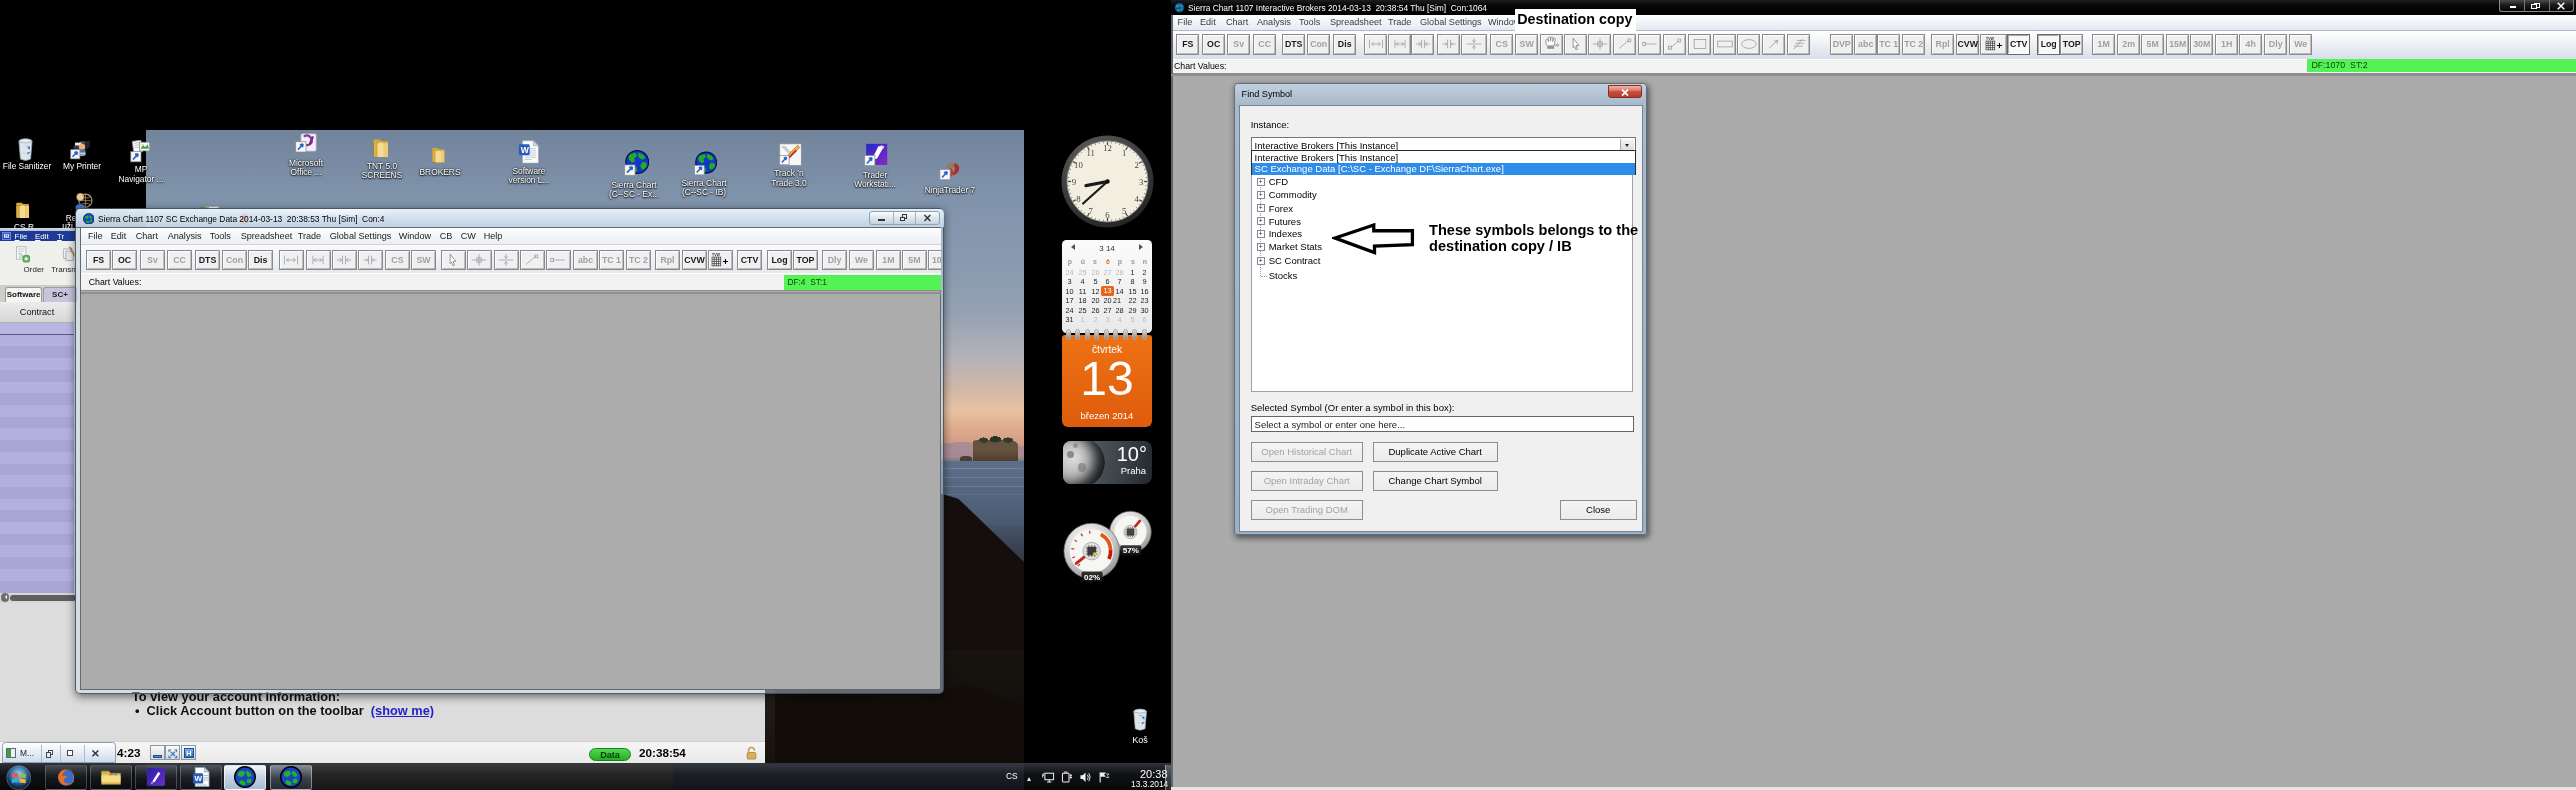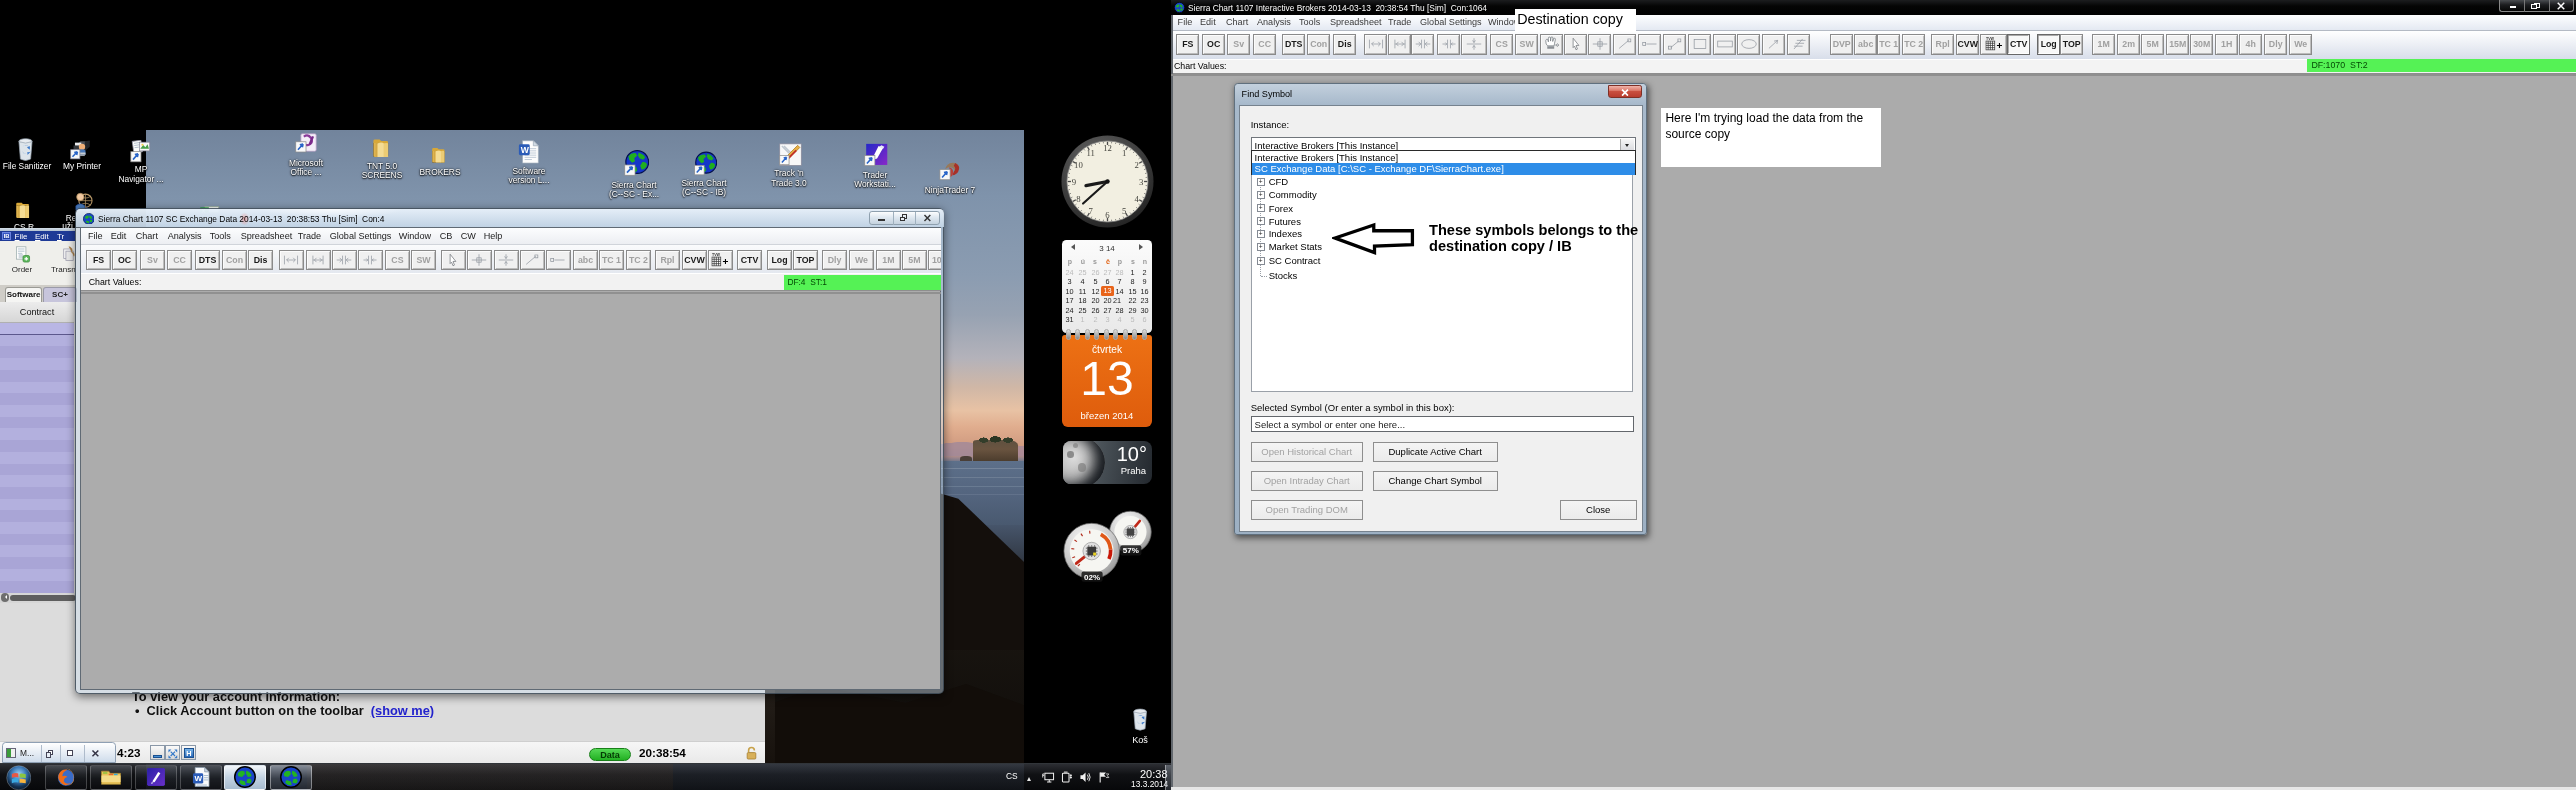--- a/index.html
+++ b/index.html
@@ -18,21 +18,21 @@
 .grn{background:#55f255;color:#063;font-size:8.8px}
 
 #dlg{left:63px;top:83px;width:413px;height:452px;background:linear-gradient(#c3d0dd,#a7b9cb 20.5px,#9db0c3);border:0.7px solid #60707e;border-radius:3.7px 3.7px 2.9px 2.9px;box-shadow:1.5px 2.2px 5.9px rgba(0,0,0,.55)}
 #dlg .client{left:3.7px;top:21px;width:404px;height:427px;background:#f0f0f0;border:0.7px solid #76828e}
 .trow{position:absolute;left:1.5px;height:12.4px;font-size:9.5px;color:#000;white-space:nowrap}
 .tbox{position:absolute;width:8px;height:8px;border:0.7px solid #848a93;background:#fff;font-size:6.6px;line-height:6.6px;text-align:center;color:#222}
 .dtxt{position:absolute;font-size:9.5px;color:#000}
 .btn{position:absolute;background:linear-gradient(#f4f4f4,#ebebeb);border:0.7px solid #8e8e8e;font-size:9.5px;color:#000;text-align:center}
 .btn.dis{color:#a2a2a2}
 
-.ann{position:absolute;background:#fff;color:#000;font-weight:normal;font-size:14px;line-height:16px}
+.ann{position:absolute;background:#fff;color:#000;font-weight:bold;font-size:14px;line-height:16px}
 
 #lm{left:0;top:0;width:1171px;height:790px;background:#000}
 .lbl{position:absolute;color:#fff;font-size:8.4px;text-align:center;text-shadow:0 0.7px 1.5px #000,0 0 2.2px #000;line-height:9.1px}
 .tkb{position:absolute;top:0.7px;width:42px;height:25.6px;border:0.7px solid rgba(255,255,255,.22);border-radius:2.2px;background:linear-gradient(rgba(130,136,144,.35),rgba(30,33,38,.45) 55%,rgba(15,16,20,.4))}
 .tkb svg{position:absolute;left:50%;top:50%;transform:translate(-50%,-50%)}
 .tkb.on{background:linear-gradient(#f2f6fa,#c2d2e2 50%,#a8bcd0);border-color:rgba(255,255,255,.6)}
 .tkb.on2{background:linear-gradient(rgba(200,210,225,.55),rgba(90,100,115,.5) 55%,rgba(60,68,80,.45));border-color:rgba(255,255,255,.4)}
 .tb2{position:absolute;height:20.5px;width:25.6px;background:#f0f0f0;border:0.7px solid #8a8a8a;box-shadow:inset 0.7px 0.7px 0 #fff,inset -0.7px -0.7px 0 #a9a9a9;font-weight:bold;font-size:8.8px;color:#1a1a1a;text-align:center;line-height:19px}
 .tb2.g{color:#a0a0a0}
 .tb2 svg{position:absolute;left:50%;top:50%;transform:translate(-50%,-50%)}
@@ -215,21 +215,21 @@
     <div class="ab" style="left:57px;top:0.7px;color:#fff;font-size:8px"><u>T</u>r</div>
   </div>
   <div class="ab" style="left:0;top:241px;width:75px;height:45px;background:#efefeb">
     <svg class="ab" style="left:14.6px;top:5.1px" width="16" height="17.6" viewBox="0 0 22 24">
           <rect x="2" y="1" width="13" height="17" fill="#fdfdfd" stroke="#9aa"></rect>
           <path d="M4 4 h9 M4 7 h9 M4 10 h6" stroke="#9ab0c0"></path>
           <rect x="5" y="11" width="6" height="6" fill="#cfd8df"></rect>
           <rect x="11" y="13" width="9" height="9" rx="2" fill="#5cb85c" stroke="#3a8a3a"></rect>
           <path d="M15.5 15 v5 M13 17.5 h5" stroke="#fff" stroke-width="1.6"></path>
         </svg>
-    <div class="ab" style="left:0px;top:24px;width:44px;text-align:center;font-size:8px;color:#222">Order</div>
+    <div class="ab" style="left:0px;top:24px;width:44px;text-align:right;font-size:8px;color:#222">Order</div>
     <svg class="ab" style="left:63px;top:5.1px" width="12.4" height="17.6" viewBox="0 0 17 24">
           <rect x="1" y="4" width="10" height="13" fill="#f4f4f4" stroke="#99a"></rect>
           <rect x="4" y="7" width="10" height="13" fill="#e8e8e8" stroke="#99a"></rect>
           <path d="M8 1 Q14 2 12 9 Q16 8 15 14" stroke="#a0763c" fill="#b08048"></path>
         </svg>
     <div class="ab" style="left:51px;top:24px;width:29px;font-size:8px;color:#222">Transn</div>
   </div>
   <div class="ab" style="left:0;top:285px;width:75px;height:17px;background:#cfcdc7">
     <div class="ab" style="left:5.1px;top:2.2px;width:37px;height:14.6px;background:#f5f5f3;border:0.7px solid #9a9a94;border-bottom:none;border-radius:2.9px 2.9px 0 0;font-weight:bold;font-size:8px;text-align:center;line-height:14px;color:#111">Software</div>
     <div class="ab" style="left:43px;top:2.2px;width:34px;height:14.6px;background:#c7c5dc;border:0.7px solid #9a9aa8;border-bottom:none;border-radius:2.9px 2.9px 0 0;font-weight:bold;font-size:8px;text-align:center;line-height:14px;color:#222">SC+</div>
@@ -973,16 +973,15 @@
       <div class="btn" style="left:320px;top:394px;width:77px;height:20px;line-height:18.3px">Close</div>
     </div>
   </div>
 
   <svg class="ab" style="left:161px;top:222px" width="85" height="35" viewBox="0 0 116 48">
         <polygon points="4,22 57,4 57,12 110,12 110,31 58,33 58,42" fill="#fff" stroke="#000" stroke-width="4.5"></polygon>
       </svg>
   <div class="ab" style="left:258px;top:222px;font-weight:bold;font-size:14.6px;line-height:16px;color:#000">These symbols belongs to the<br>destination copy / IB</div>
 
   <div class="ann" style="left:344px;top:8.8px;width:121px;height:23px;padding:2.2px 0 0 2.2px;font-size:14.3px">Destination copy</div>
-  <div class="ann" style="left:490px;top:108px;width:220px;height:59px;padding:2.2px 0 0 4.4px;font-size:12px">Here I'm trying load the data from the source copy</div>
 </div>
 </div>
 
 
 </body></html>

